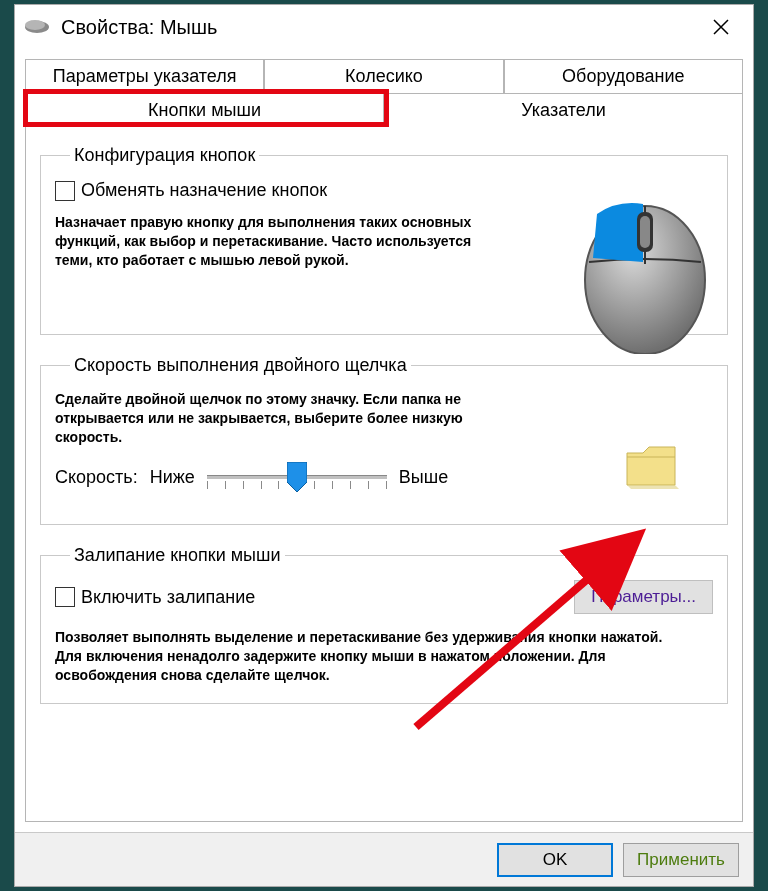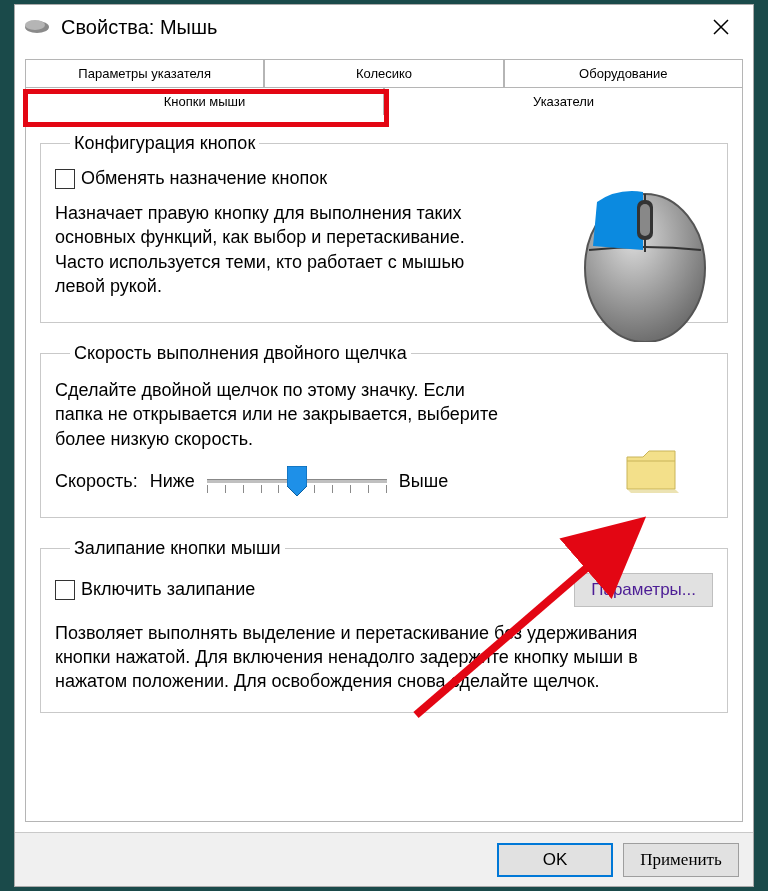--- a/index.html
+++ b/index.html
@@ -53,21 +53,21 @@
   }
   .tabrow {
     display: flex;
     width: 100%;
   }
   .tab {
     border: 1px solid #b5b5b5;
     background: #fff;
     padding: 6px 12px;
     text-align: center;
-    font-size: 13px;
+    font-size: 18px;
     cursor: pointer;
     position: relative;
   }
   .tabrow1 .tab { flex: 1; }
   .tabrow2 { position: relative; }
   .tabrow2 .tab {
     flex: 1;
     border-top: none;
   }
   .tab.active {
@@ -115,23 +115,24 @@
     margin-bottom: 12px;
   }
   .chkbox {
     width: 20px;
     height: 20px;
     border: 1px solid #333;
     background: #fff;
     cursor: pointer;
   }
   .desc {
-    font-size: 18px;
+    font-size: 14px;
     line-height: 1.35;
     max-width: 430px;
+    font-weight: bold;
   }
   .g1 { min-height: 190px; }
   .mouse-img {
     position: absolute;
     right: 14px;
     top: 20px;
     width: 136px;
     height: 168px;
   }
   .g2 .speed-row {
@@ -214,23 +215,22 @@
     font-size: 17px;
     cursor: pointer;
     display: flex;
     align-items: center;
     justify-content: center;
   }
   .btn.primary {
     border: 2px solid #0078d7;
   }
   .btn.disabled {
-    color: #000000;
+    color: #4d7c0f;
     cursor: default;
-    font-family: Liberation Serif, serif;
   }
   .arrow-svg {
     position: absolute;
     left: 370px;
     top: 380px;
     width: 290px;
     height: 230px;
     pointer-events: none;
     z-index: 6;
   }

